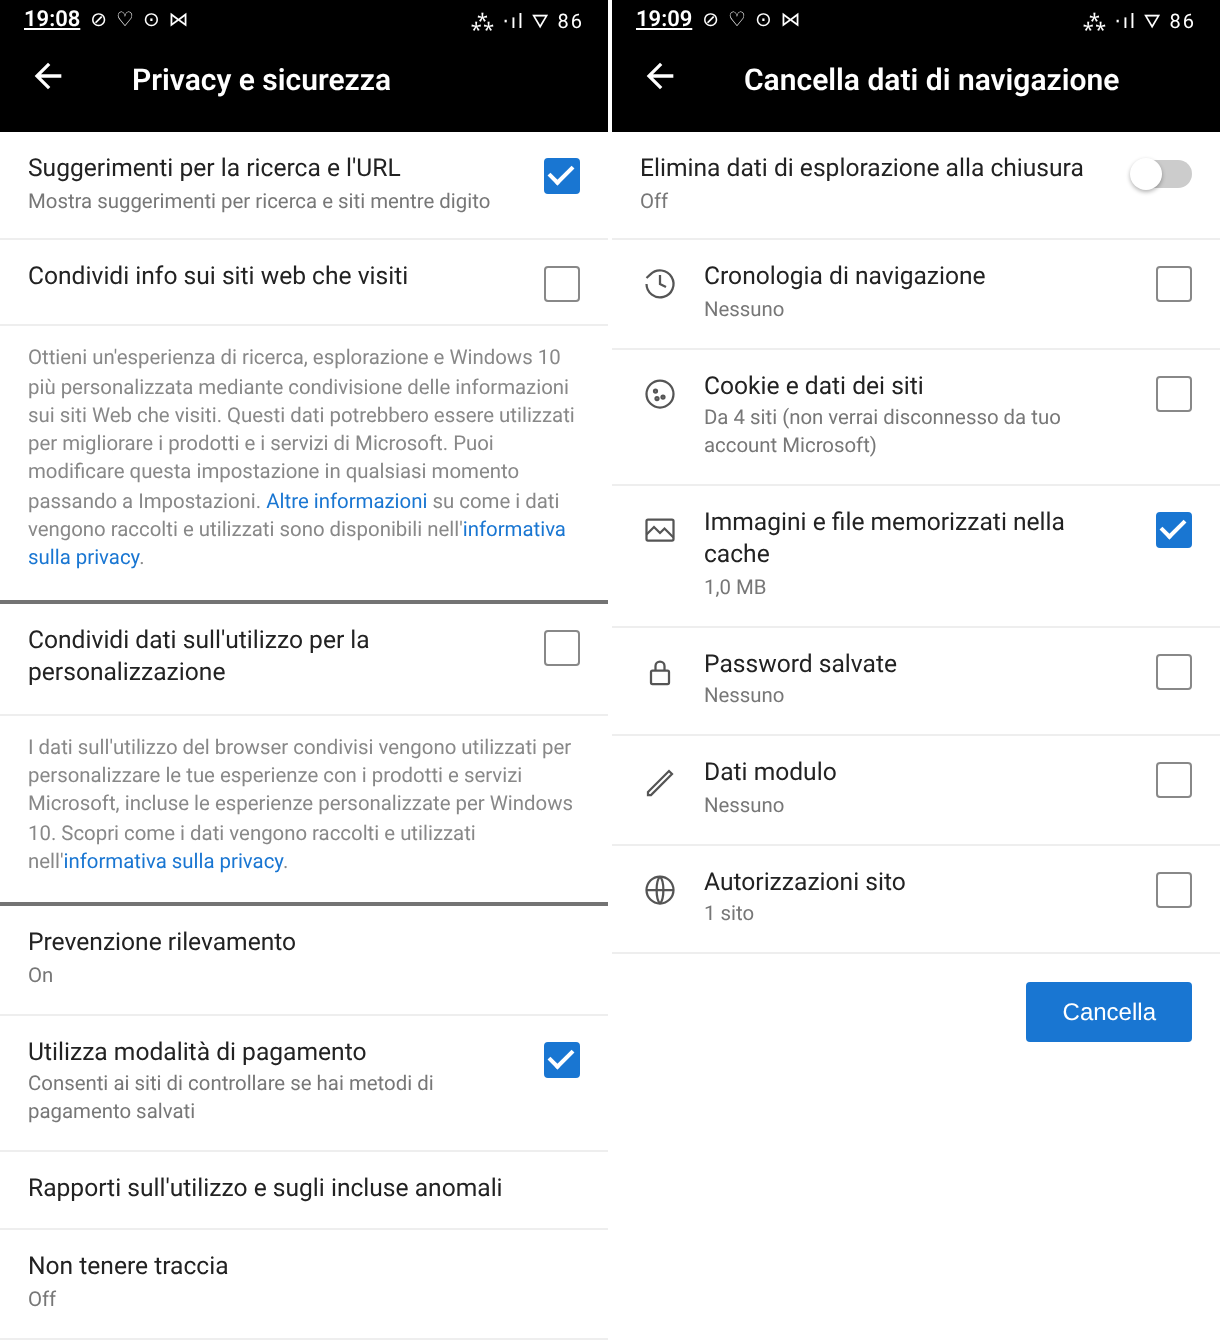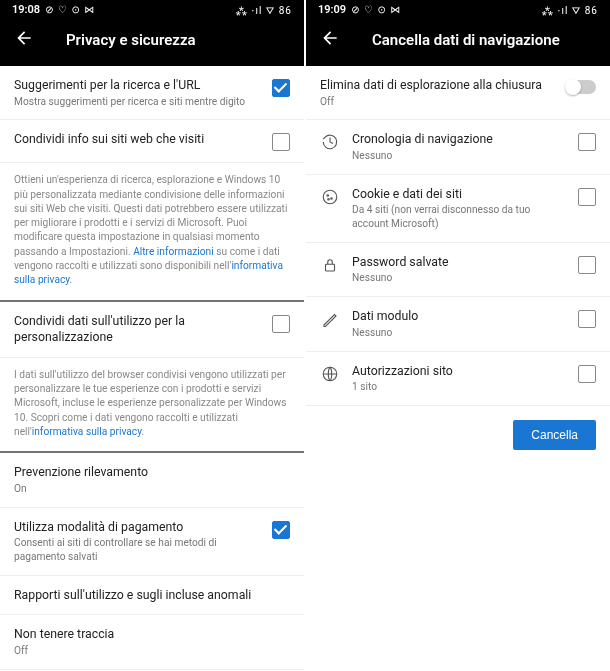--- a/index.html
+++ b/index.html
@@ -23,21 +23,21 @@
       color: #fff;
       font-size: 10px;
       padding: 3px 12px 2px;
       display: flex;
       justify-content: space-between;
       align-items: center;
       height: 18px;
     }
     .statusbar .left { display: flex; gap: 5px; align-items: center; }
     .statusbar .right { display: flex; gap: 4px; align-items: center; }
-    .statusbar .time { font-weight: 600; font-size: 11px; }
+    .statusbar .time { font-weight: 600; font-size: 11px; text-decoration: underline; }
     .appbar {
       background: #000;
       color: #fff;
       display: flex;
       align-items: center;
       gap: 32px;
       padding: 10px 14px 14px;
     }
     .appbar .back-arrow svg { width: 20px; height: 20px; fill: #fff; }
     .appbar .title { font-size: 15px; font-weight: 600; }
@@ -234,20 +234,33 @@
             <circle cx="10" cy="15" r="1"></circle>
           </svg>
         </span>
       <div class="text">
         <div class="label">Cookie e dati dei siti</div>
         <div class="sub">Da 4 siti (non verrai disconnesso da tuo account Microsoft)</div>
       </div>
       <div class="checkbox"></div>
     </div>
 
+    <div class="row">
+      <span class="icon">
+          <svg viewBox="0 0 24 24">
+            <rect x="3" y="5" width="18" height="14" rx="1"></rect>
+            <path d="M3 15l5-5 4 4 3-3 6 6"></path>
+          </svg>
+        </span>
+      <div class="text">
+        <div class="label">Immagini e file memorizzati nella cache</div>
+        <div class="sub">1,0 MB</div>
+      </div>
+      <div class="checkbox checked"></div>
+    </div>
 
     <div class="row">
       <span class="icon">
           <svg viewBox="0 0 24 24">
             <rect x="6" y="11" width="12" height="9" rx="1"></rect>
             <path d="M9 11V8a3 3 0 0 1 6 0v3"></path>
           </svg>
         </span>
       <div class="text">
         <div class="label">Password salvate</div>

